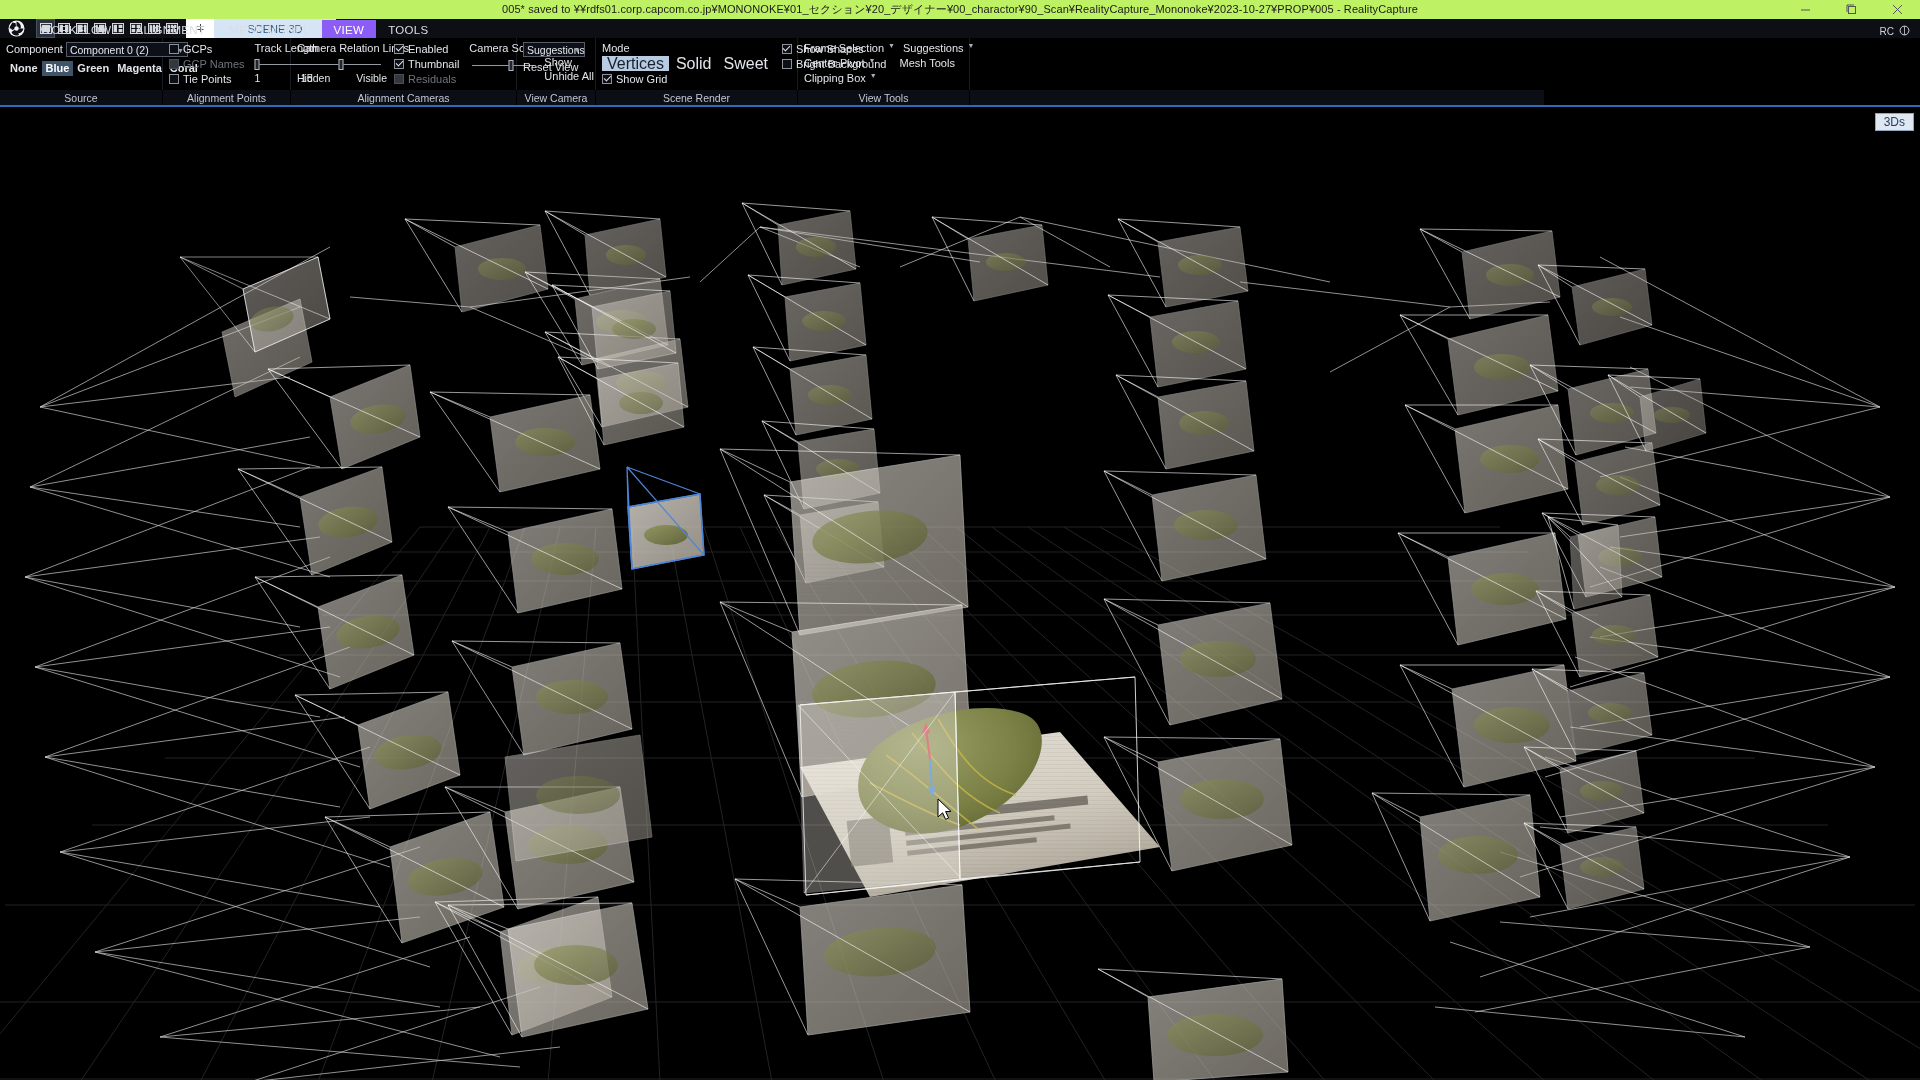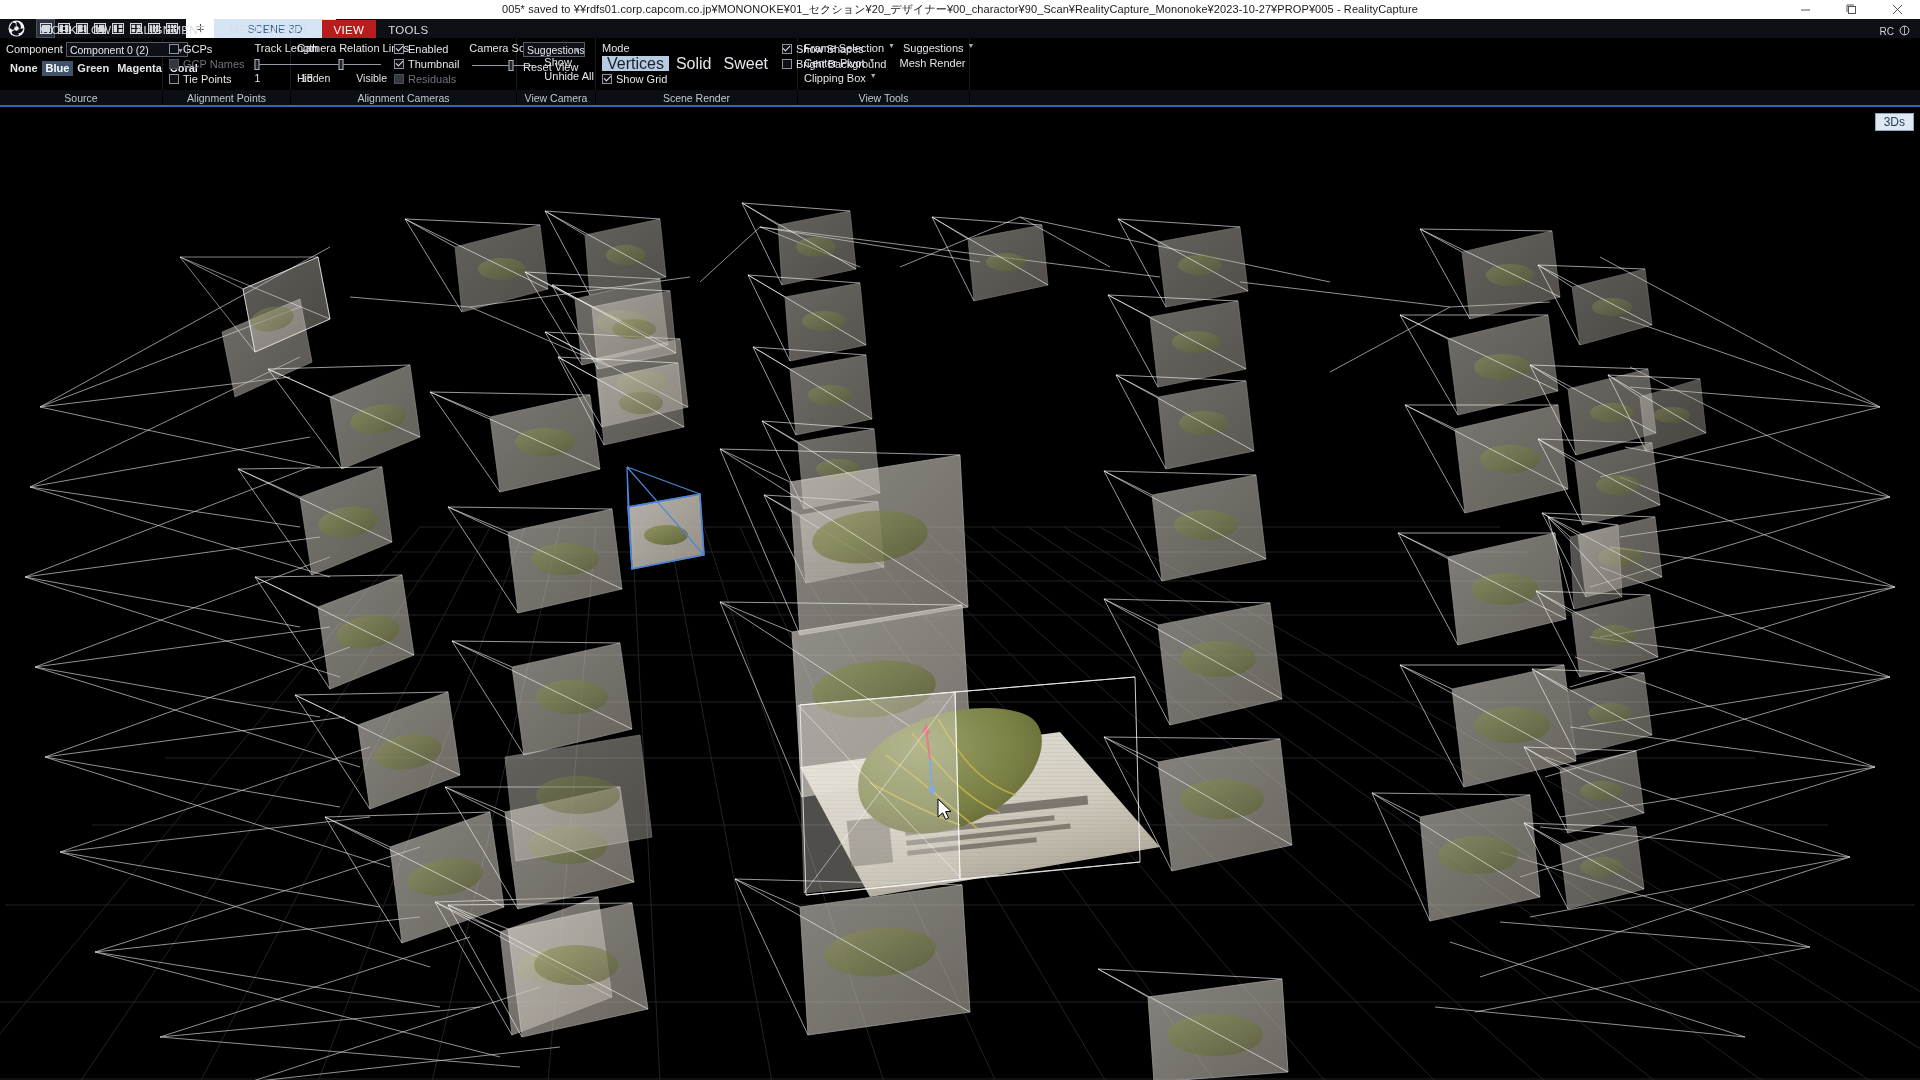--- a/index.html
+++ b/index.html
@@ -8,21 +8,21 @@
     width: 1920px; height: 1080px;
     overflow: hidden;
     background: #000;
     font-family: "Liberation Sans", sans-serif;
   }
   #app { position: relative; width: 1920px; height: 1080px; }
 
   
   .titlebar {
     position: absolute; top: 0; left: 0; width: 1920px; height: 19px;
-    background: #ffffff;
+    background: #bef264;
     display: flex; align-items: center;
   }
   .title-text {
     position: absolute; left: 0; right: 0;
     text-align: center;
     font-size: 11px; color: #1a1a1a;
     letter-spacing: 0.1px;
     white-space: nowrap;
     overflow: hidden;
   }
@@ -77,40 +77,40 @@
   .menutabs {
     position: absolute; top: 19px; left: 28px; height: 22px;
     display: flex; align-items: flex-end; gap: 0;
   }
   .mtab {
     font-size: 11.5px; color: #d9dde4;
     padding: 3px 12px 4px 12px;
     line-height: 14px;
     letter-spacing: 0.3px;
   }
-  .mtab.active { background: #b91c1c; color: #ffffff; }
+  .mtab.active { background: #8b5cf6; color: #ffffff; }
 
   
   .ribbon {
     position: absolute; top: 38px; left: 0; width: 1920px; height: 67px;
     background: #000000;
   }
   .ribbon-groups {
     position: absolute; top: 0; left: 0; height: 52px;
     display: flex; align-items: stretch;
   }
   .rgroup {
     position: relative;
     height: 52px;
     padding: 2px 6px 0 6px;
     display: flex; align-items: flex-start;
     border-right: 1px solid #171a21;
   }
   .group-captions {
-    position: absolute; top: 52px; left: 0; width: 1920px; height: 15px;
+    position: absolute; top: 52px; left: 0; width: 1544px; height: 15px;
     display: flex; align-items: flex-end;
   }
   .gcap {
     height: 15px;
     background: #0b0e14;
     border-right: 1px solid #000;
     display: flex; align-items: center; justify-content: center;
     font-size: 10.5px; color: #c2c7d0;
   }
 
@@ -483,21 +483,21 @@
               <span>Suggestions</span>
               <span class="caret">▼</span>
             </span>
           </div>
           <div class="rrow" style="gap:24px;">
             <span class="dropbtn">
               <span>Center Pivot</span>
               <span class="caret">▼</span>
             </span>
             <span class="dropbtn">
-              <span>Mesh Render</span>
+              <span>Mesh Tools</span>
             </span>
           </div>
           <div class="rrow">
             <span class="dropbtn">
               <span>Clipping Box</span>
               <span class="caret">▼</span>
             </span>
           </div>
         </div>
       </div>

